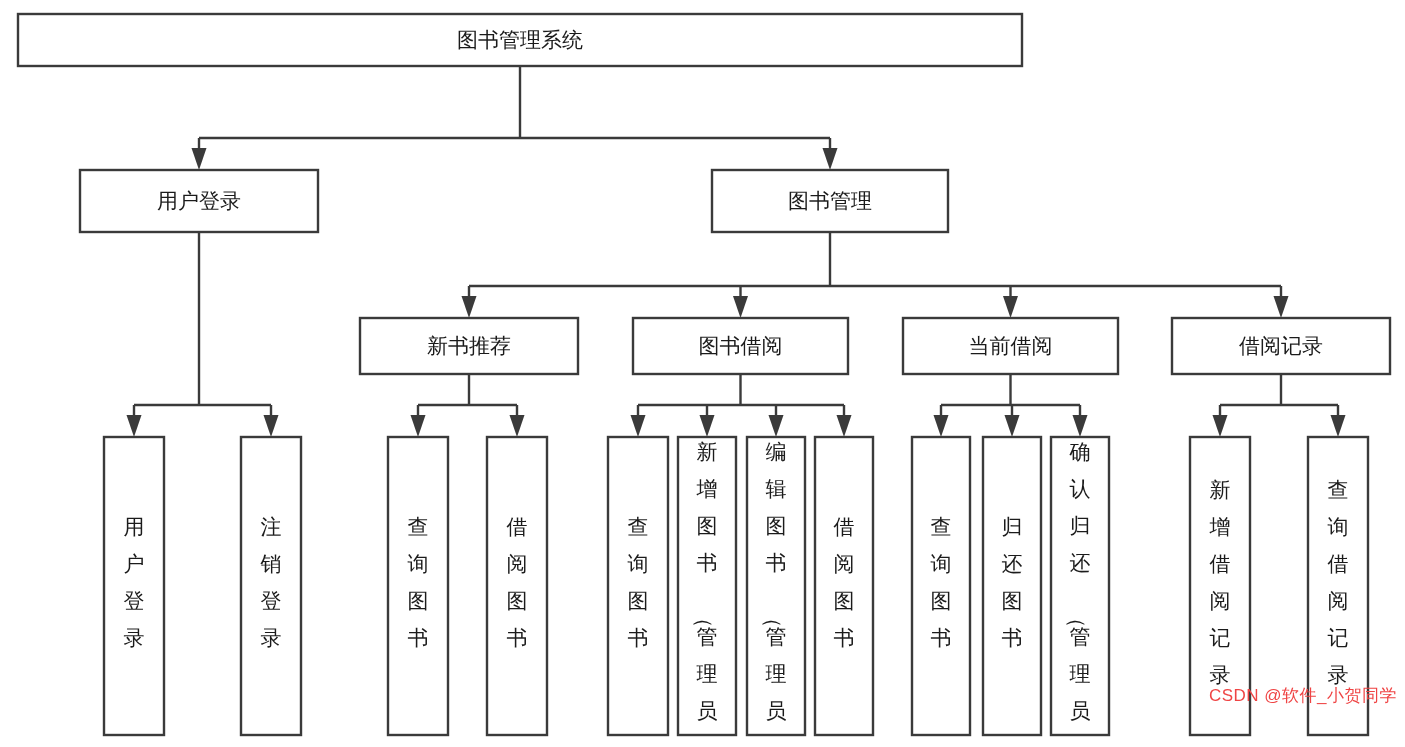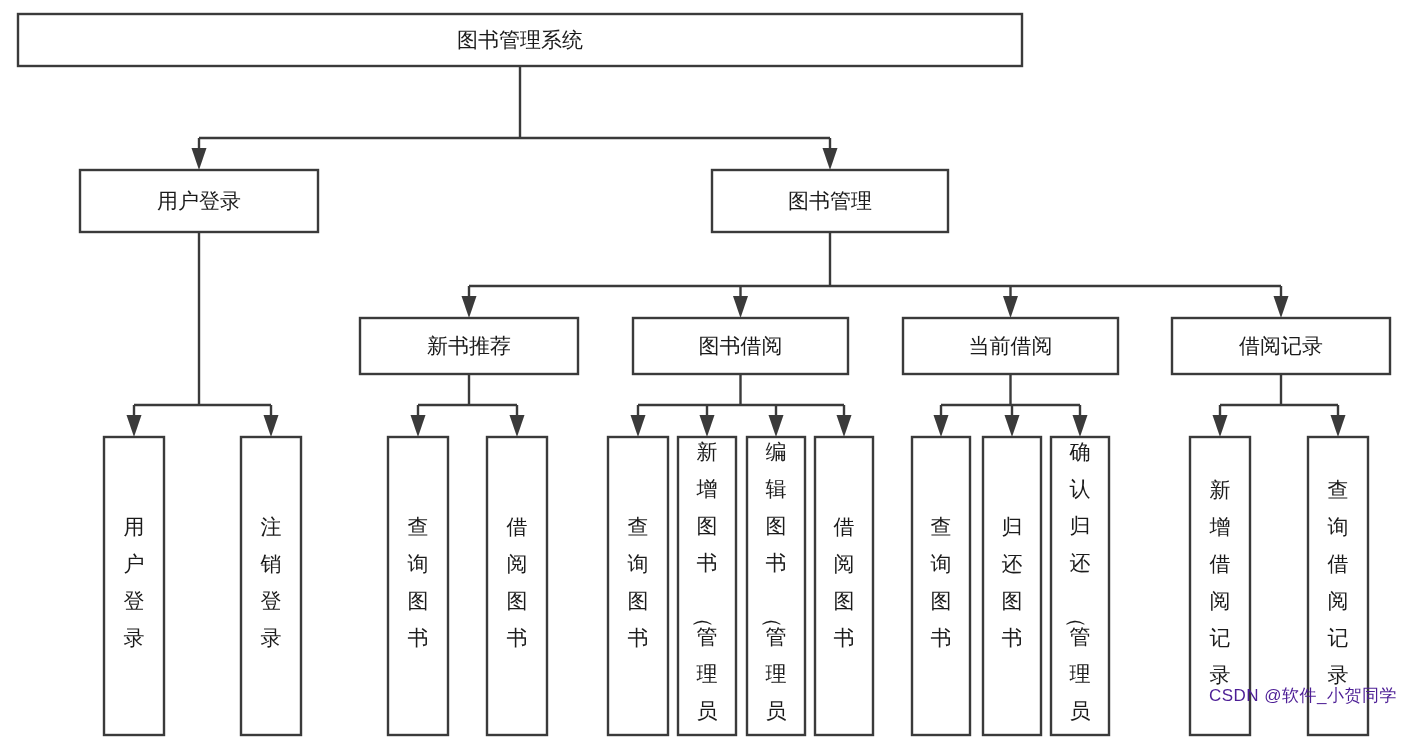--- a/index.html
+++ b/index.html
@@ -55,21 +55,21 @@
     font-family: "Liberation Sans", "DejaVu Sans", sans-serif;
     font-size: 21px;
     text-anchor: middle;
   }
   .watermark {
     position: absolute;
     right: 8px;
     bottom: 6px;
     font-family: "Liberation Sans", "DejaVu Sans", sans-serif;
     font-size: 17px;
-    color: #4c1d95;
+    color: #ef4444;
     letter-spacing: 0.5px;
     white-space: nowrap;
     user-select: none;
   }
 </style>
 </head>
 <body>
 
 <div id="diagram-root">
   <svg class="tree-svg" viewBox="0 0 1405 747">

